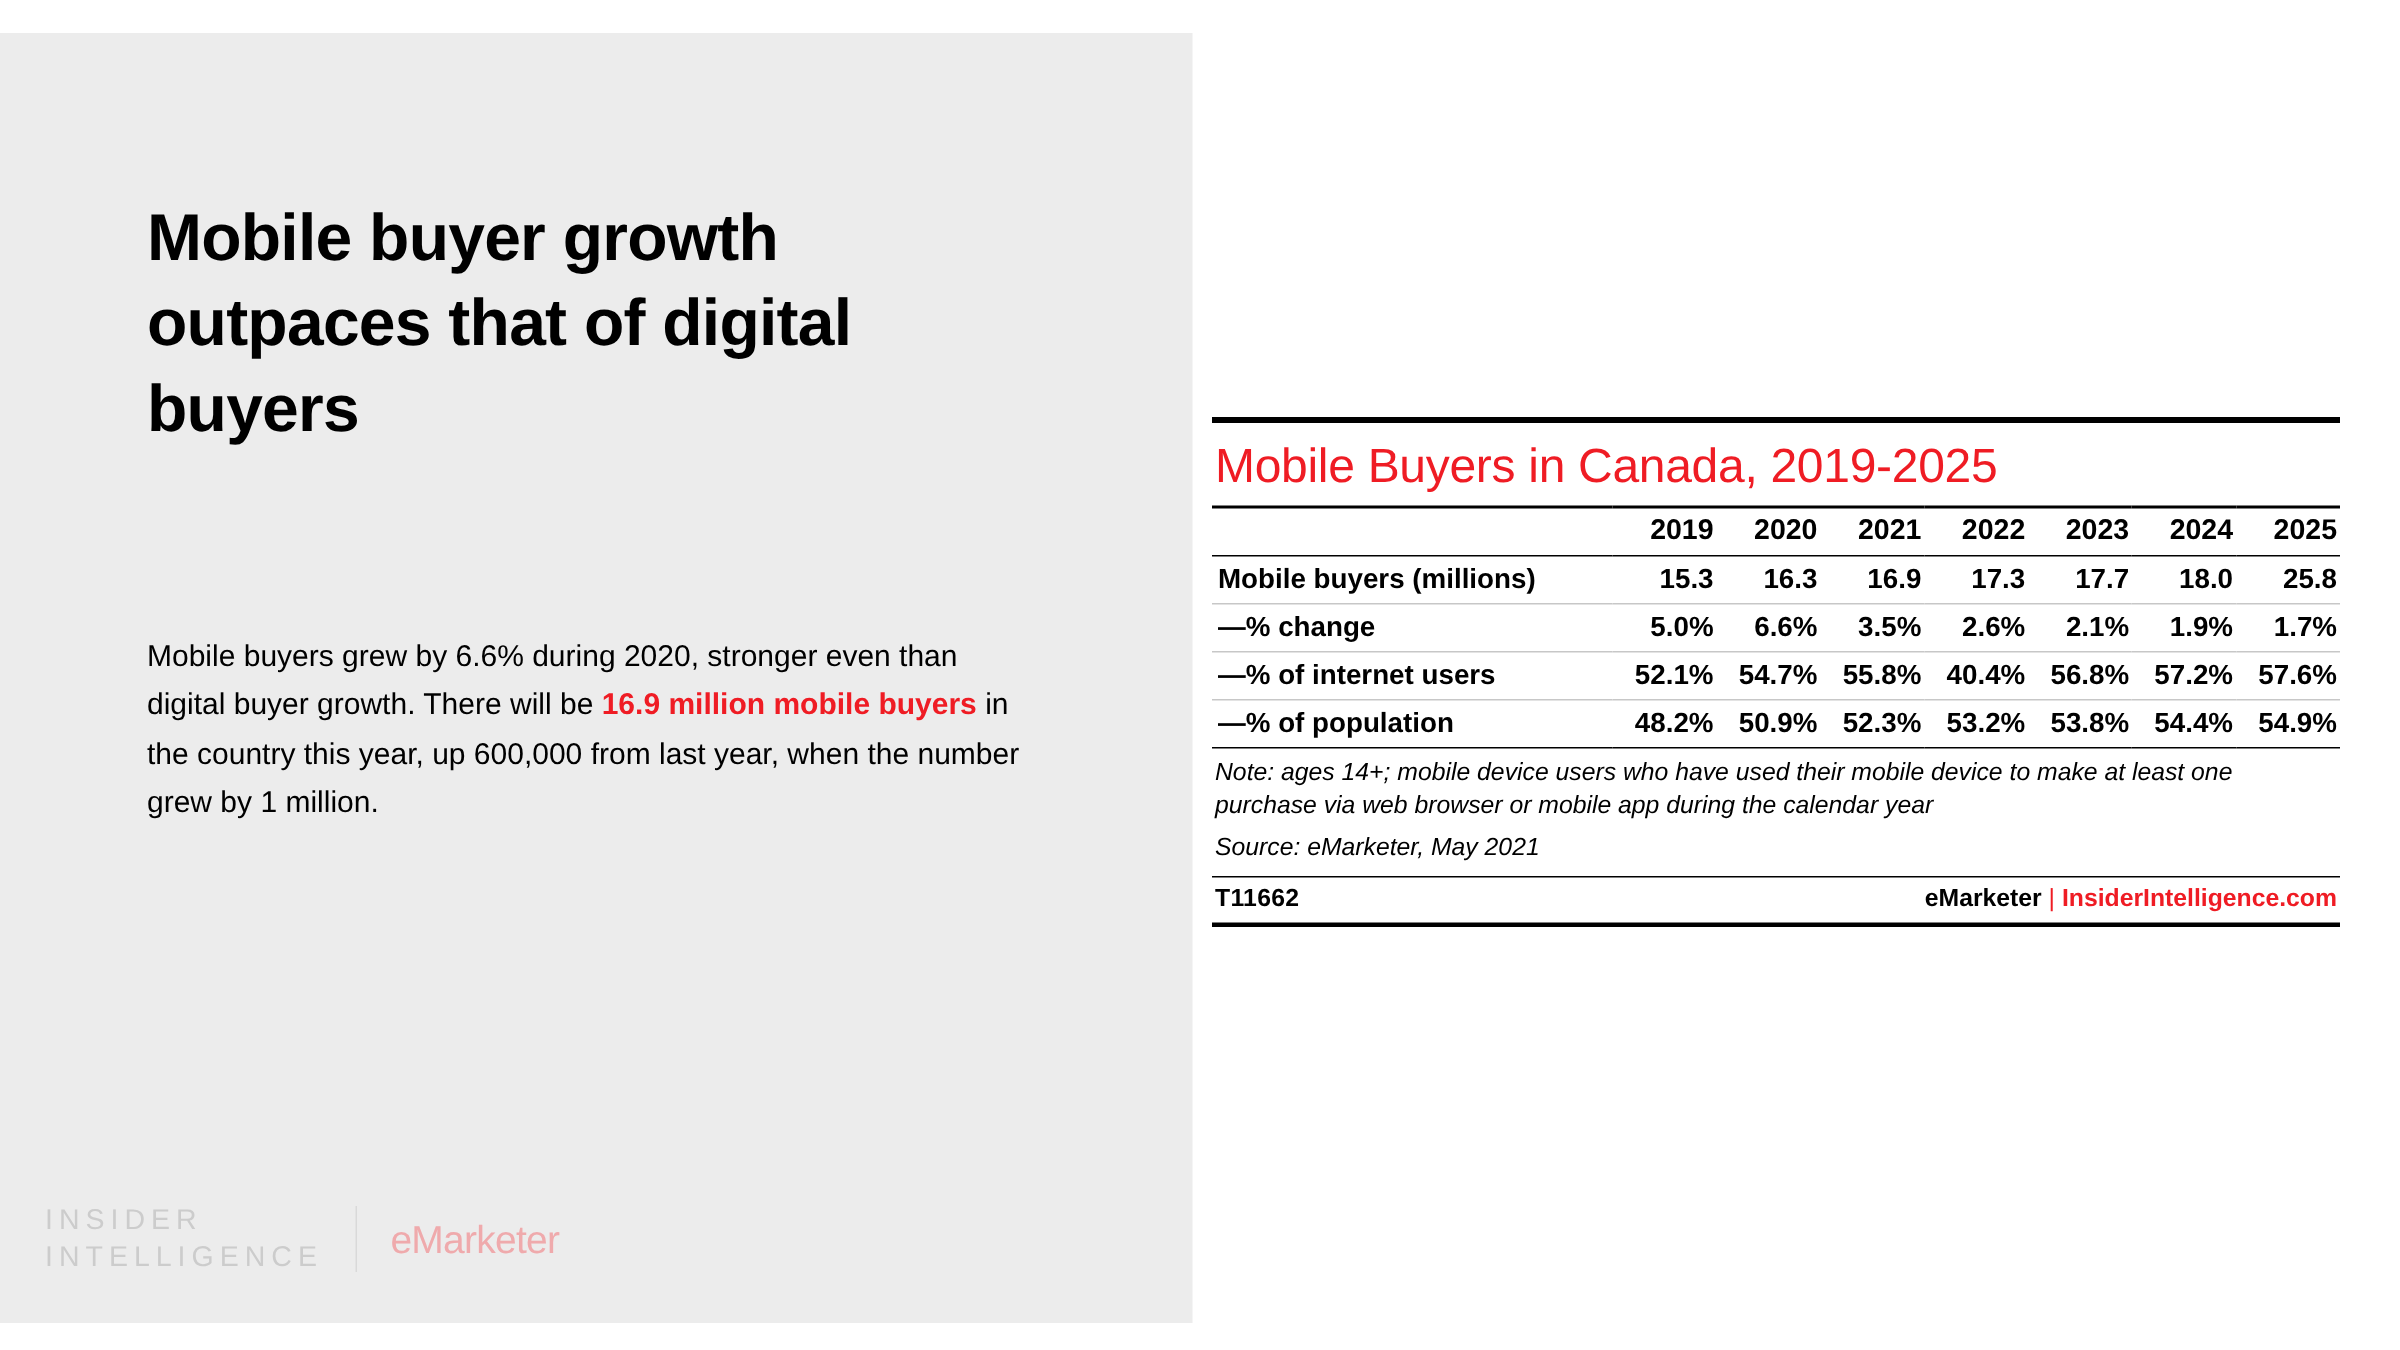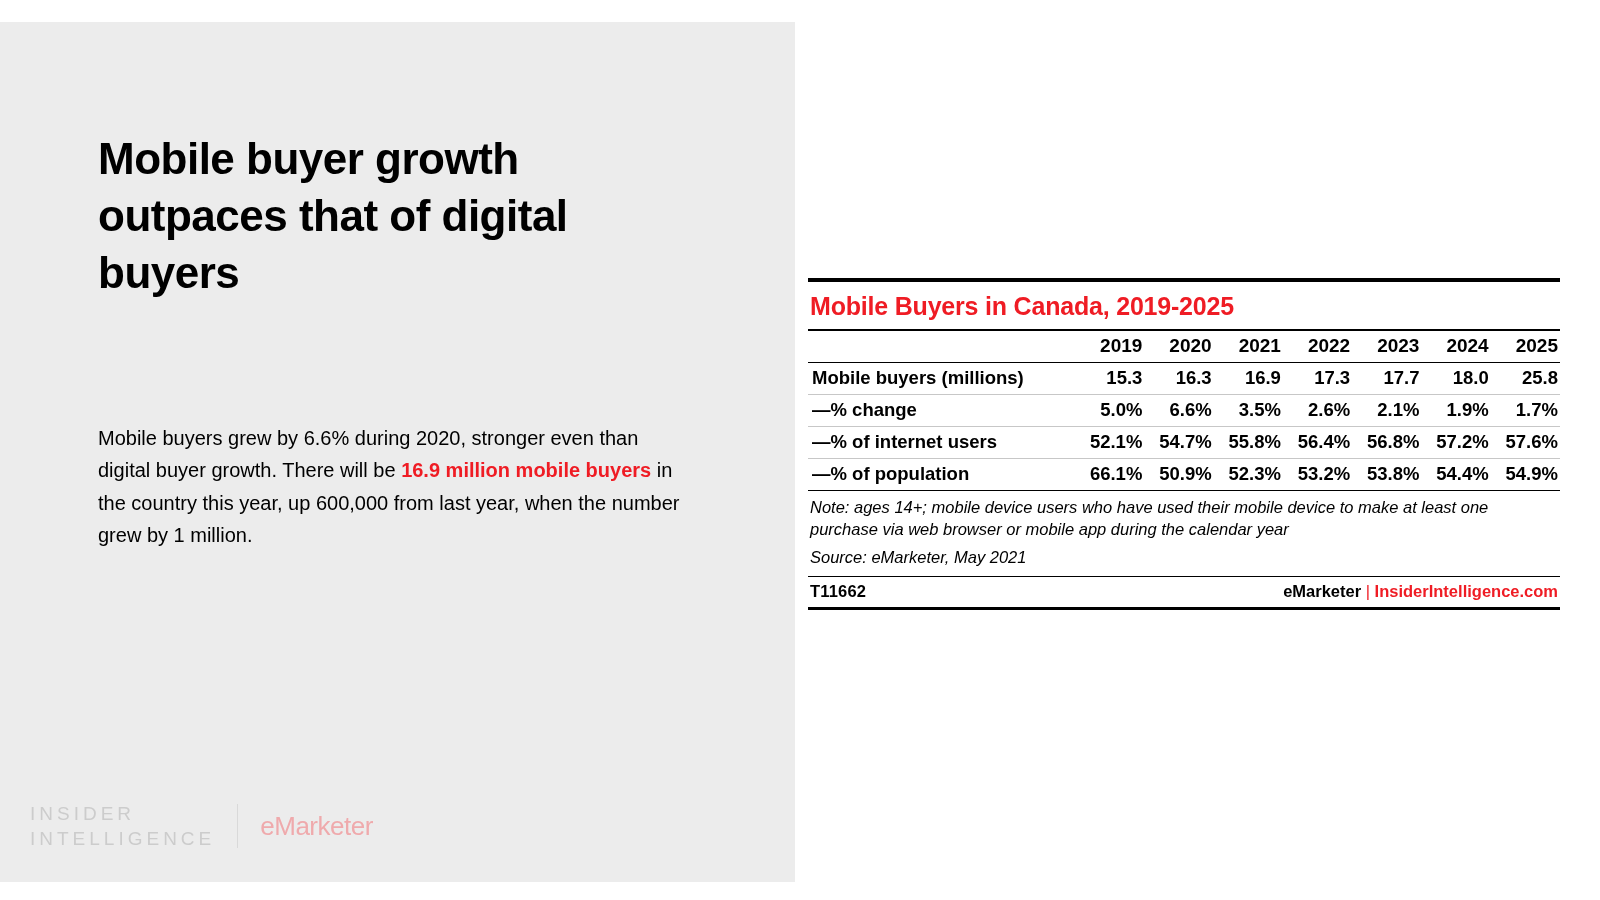--- a/index.html
+++ b/index.html
@@ -87,22 +87,22 @@
     left: 808px;
     top: 278px;
     width: 752px;
   }
   .rule-top {
     border-top: 4px solid #000;
     width: 100%;
   }
   .chart-title {
     color: #ef1c24;
-    font-size: 25px;
-    font-weight: bold;
+    font-size: 32px;
+    font-weight: normal;
     padding: 10px 0 8px 2px;
     letter-spacing: -0.2px;
   }
   table.data {
     border-collapse: collapse;
     width: 100%;
     font-size: 18.5px;
     color: #000;
   }
   table.data th, table.data td {
@@ -214,28 +214,28 @@
           <td>2.6%</td>
           <td>2.1%</td>
           <td>1.9%</td>
           <td>1.7%</td>
         </tr>
         <tr>
           <td class="rowhead">—% of internet users</td>
           <td>52.1%</td>
           <td>54.7%</td>
           <td>55.8%</td>
-          <td>56.4%</td>
+          <td>40.4%</td>
           <td>56.8%</td>
           <td>57.2%</td>
           <td>57.6%</td>
         </tr>
         <tr>
           <td class="rowhead">—% of population</td>
-          <td>66.1%</td>
+          <td>48.2%</td>
           <td>50.9%</td>
           <td>52.3%</td>
           <td>53.2%</td>
           <td>53.8%</td>
           <td>54.4%</td>
           <td>54.9%</td>
         </tr>
       </tbody>
     </table>
 

